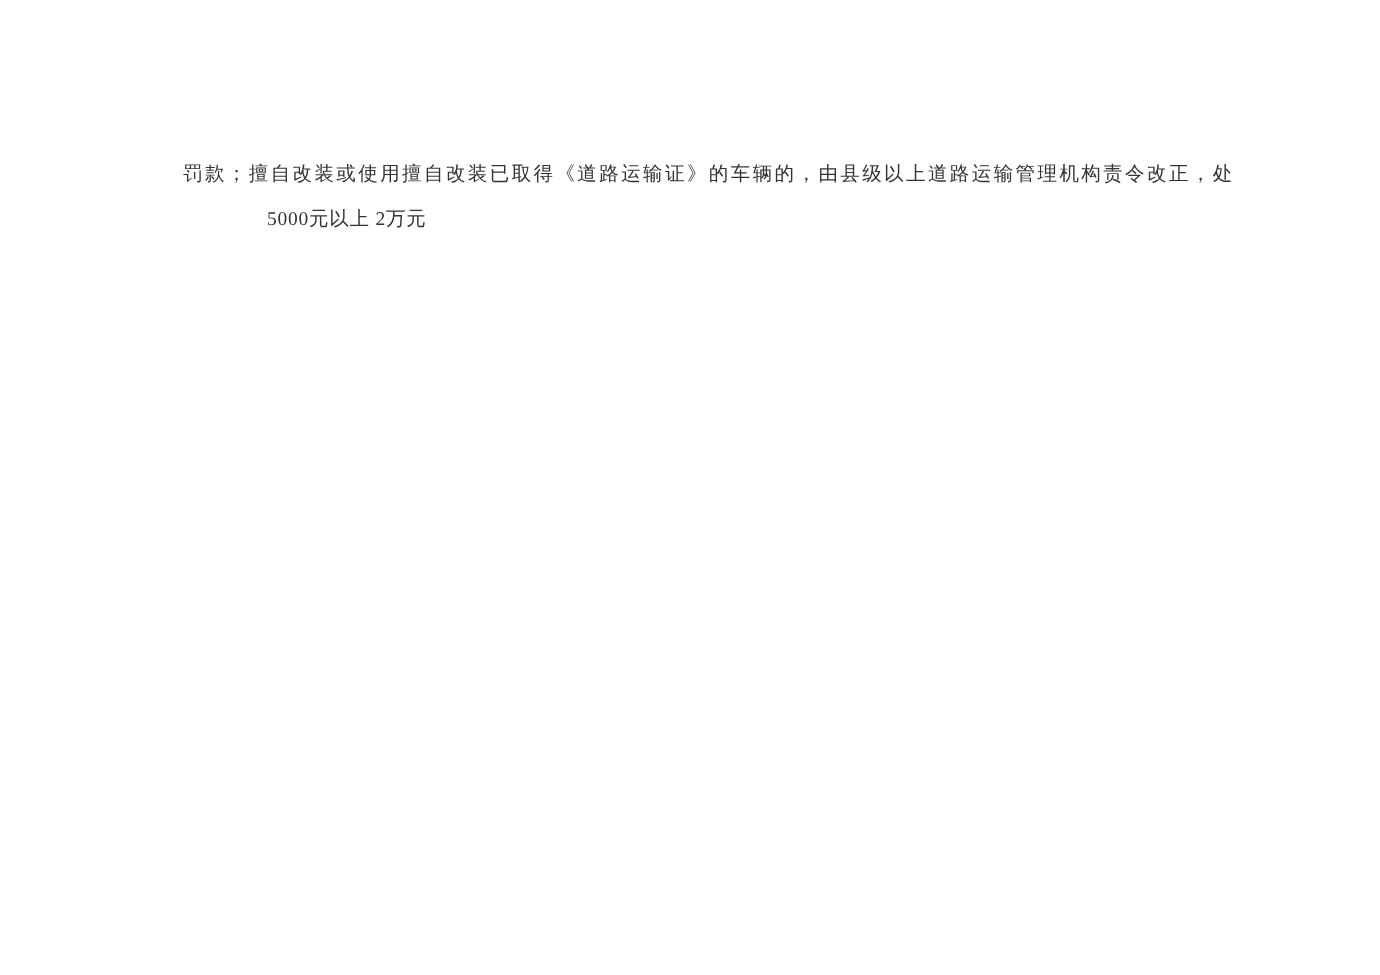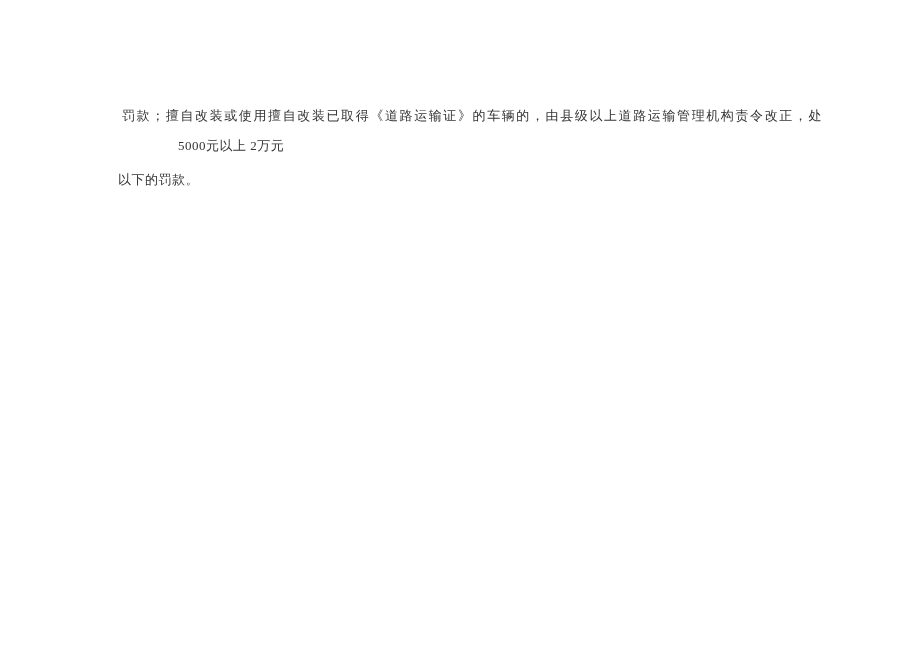--- a/index.html
+++ b/index.html
@@ -39,15 +39,14 @@
     }
   </style>
 </head>
 <body>
 
 <div class="content">
   <p class="paragraph">
     <span class="line1">
       <span>罚款；擅自改装或使用擅自改装已取得《道路运输证》的车辆的，由县级以上道路运输管理机构责令改正，处</span><span class="gap"></span><span>5000元以上 2万元</span>
     </span>
-    <span class="line2">以下的罚款。</span>
   </p>
 </div>
 
 </body></html>

